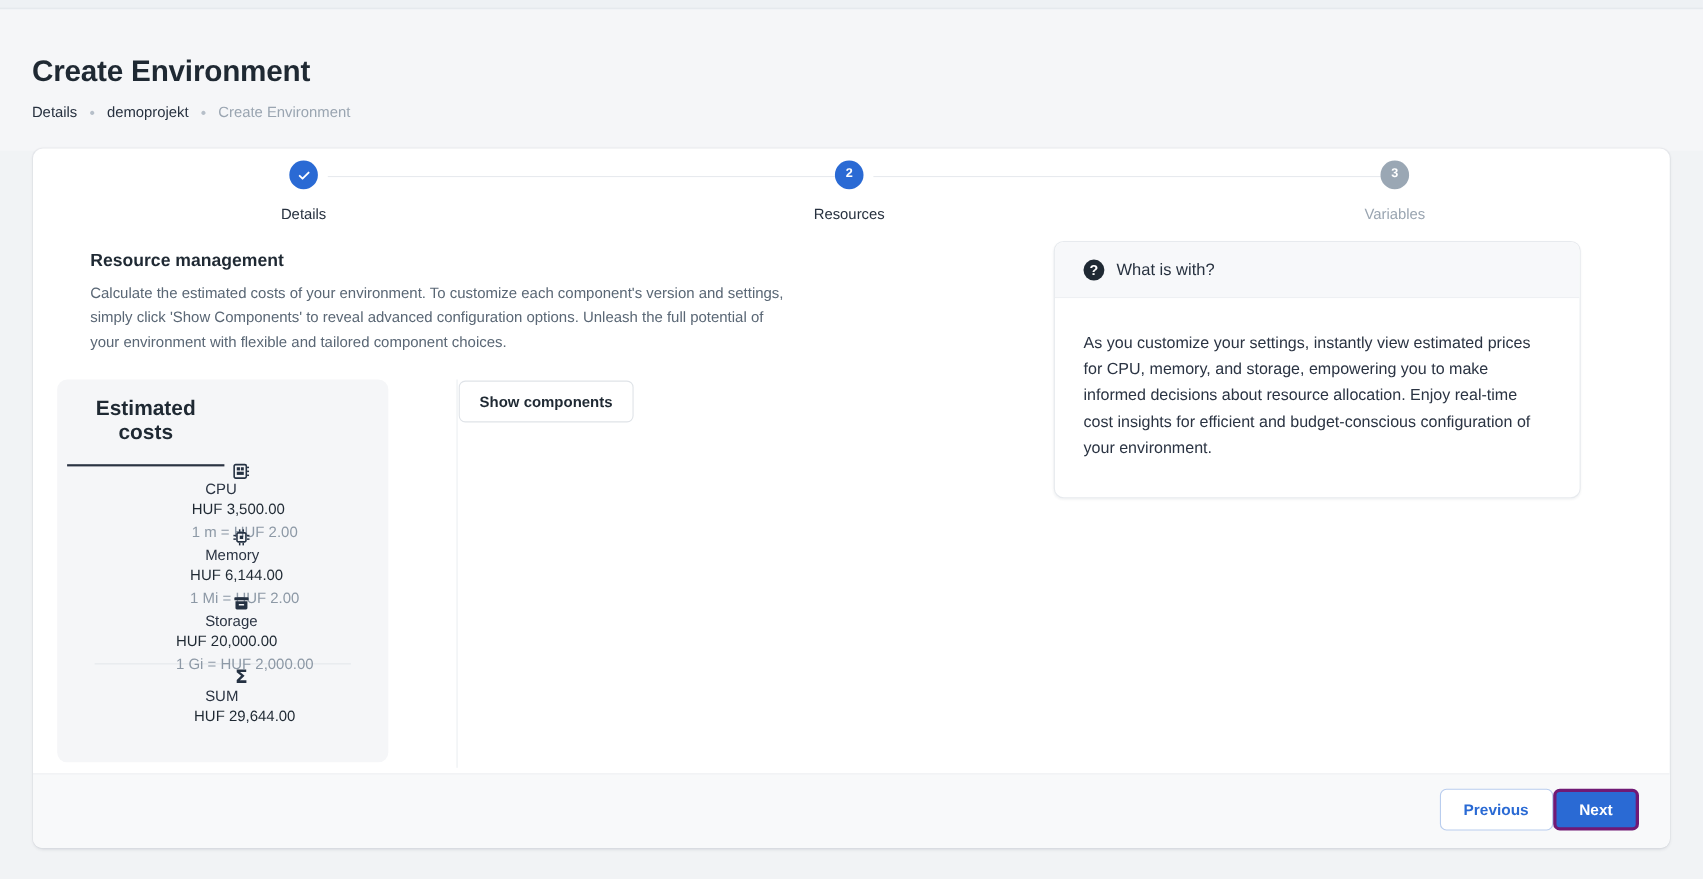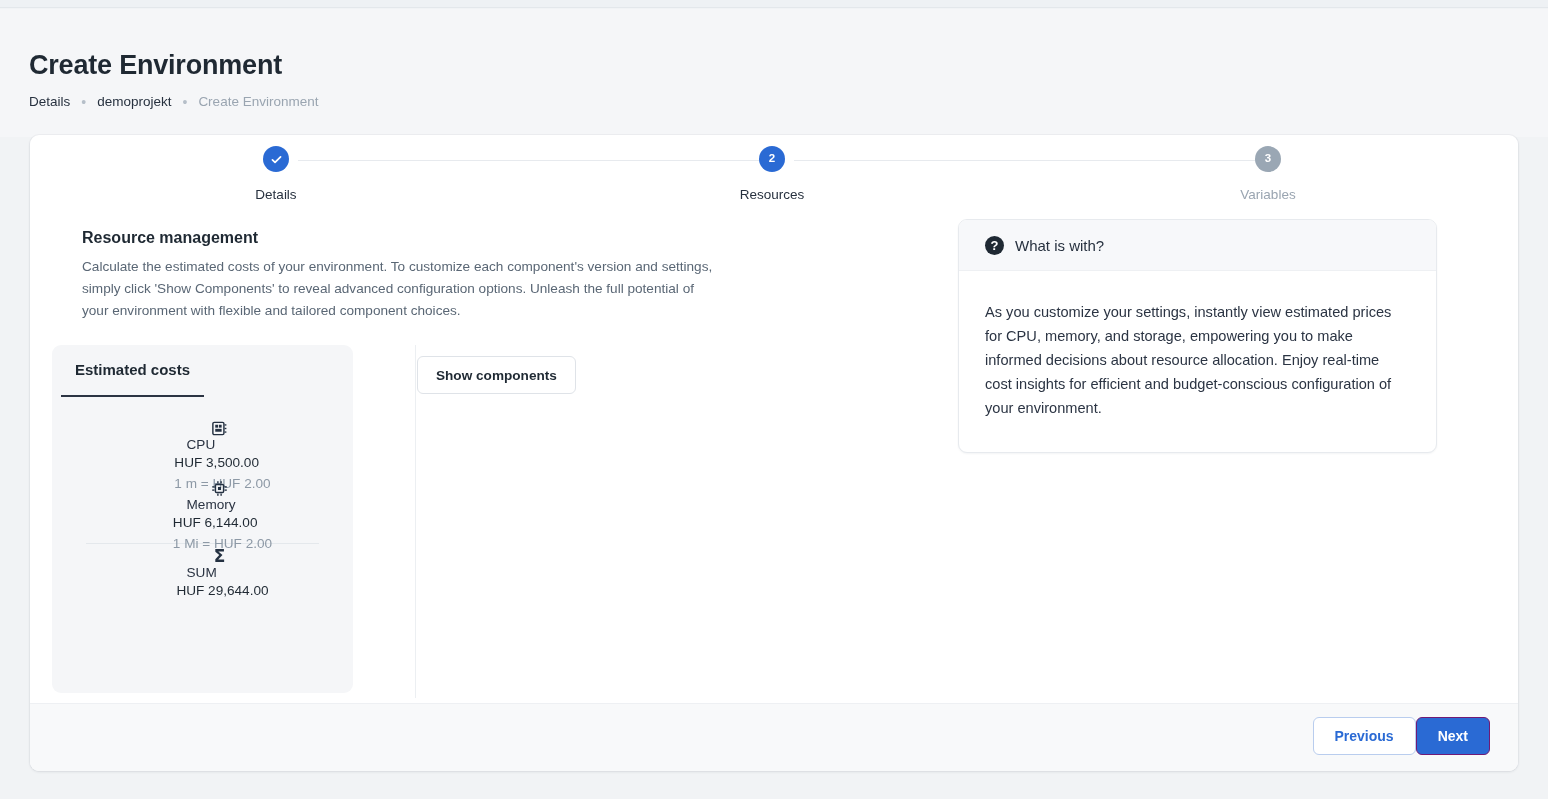--- a/index.html
+++ b/index.html
@@ -155,21 +155,21 @@
     background: #f5f6f8;
     border-radius: 9px;
   }
   .cost-tab {
     position: absolute;
     left: 9px; top: 16px;
     width: 143px;
     padding-bottom: 17px;
     border-bottom: 2px solid #2b3443;
     text-align: center;
-    font-size: 15px;
+    font-size: 19px;
     font-weight: bold;
     color: #1f2933;
   }
   .cost-rows {
     position: absolute;
     left: 0; top: 75px;
     width: 301px;
   }
   .cost-row {
     display: flex;
@@ -214,21 +214,21 @@
   .sigma {
     font-family: "DejaVu Sans", sans-serif;
     font-size: 17px;
     font-weight: bold;
     line-height: 1;
   }
 
   
   .show-components {
     position: absolute;
-    left: 387px; top: 221px;
+    left: 387px; top: 211px;
     height: 38px;
     padding: 4px 18px;
     display: flex;
     align-items: center;
     background: #ffffff;
     border: 1px solid #dfe3e8;
     border-radius: 6px;
     font-family: "Liberation Sans", sans-serif;
     font-size: 13.6px;
     font-weight: bold;
@@ -307,21 +307,21 @@
     justify-content: center;
     cursor: pointer;
   }
   .btn-outline {
     background: #ffffff;
     border: 1px solid #b9cdee;
     color: #2a6ad4;
   }
   .btn-primary {
     background: #2a6ad4;
-    border: 1px solid #701a75;
+    border: 3px solid #701a75;
     color: #ffffff;
   }
 </style>
 </head>
 <body>
 
 <div class="top-strip"></div>
 
 <div class="page-header">
   <div class="page-title">Create Environment</div>
@@ -405,20 +405,34 @@
             <rect x="15.9" y="11.1" width="2.7" height="1.6" fill="#243142"></rect>
           </svg>
         </span>
         <span class="cost-name">Memory</span>
         <span class="cost-vals">
           <div class="cost-amount">HUF 6,144.00</div>
           <div class="cost-unit">1 Mi = HUF 2.00</div>
         </span>
       </div>
 
+      <div class="cost-row">
+        <span class="cost-icon">
+          <svg width="17" height="17" viewBox="0 0 20 20" fill="none" aria-hidden="true">
+            <rect x="2.4" y="3.4" width="15.2" height="3.3" rx="0.9" fill="#243142"></rect>
+            <path d="M3.6 7.8h12.8v7.2a1.5 1.5 0 0 1-1.5 1.5H5.1a1.5 1.5 0 0 1-1.5-1.5V7.8z" fill="#243142"></path>
+            <rect x="7.1" y="10.6" width="5.8" height="1.7" rx="0.6" fill="#f5f6f8"></rect>
+          </svg>
+        </span>
+        <span class="cost-name">Storage</span>
+        <span class="cost-vals">
+          <div class="cost-amount">HUF 20,000.00</div>
+          <div class="cost-unit">1 Gi = HUF 2,000.00</div>
+        </span>
+      </div>
 
       <div class="cost-sep"></div>
 
       <div class="cost-row sum">
         <span class="cost-icon">
           <span class="sigma">Σ</span>
         </span>
         <span class="cost-name">SUM</span>
         <span class="cost-vals">
           <div class="cost-amount">HUF 29,644.00</div>

